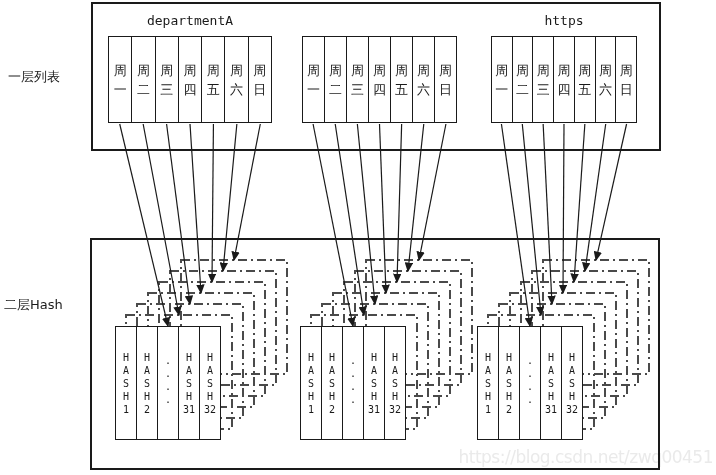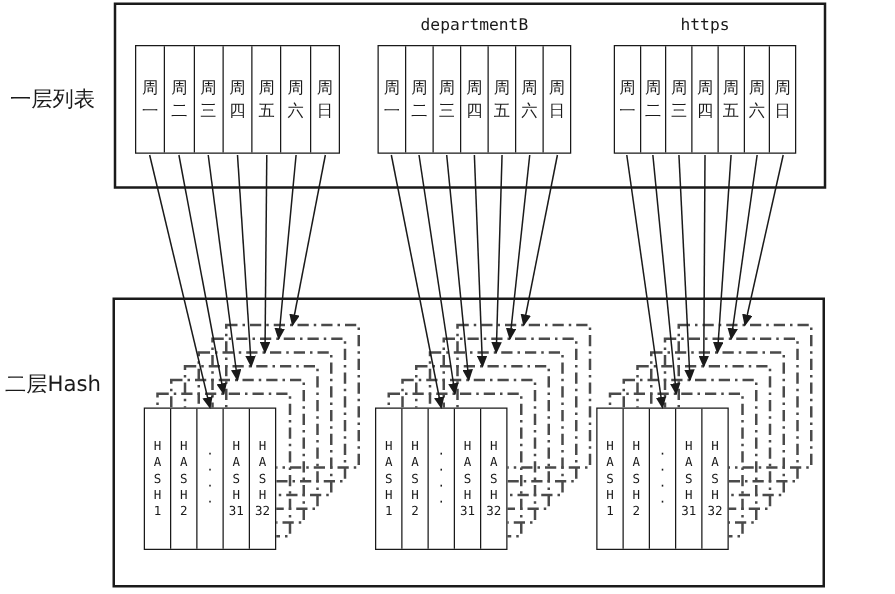--- a/index.html
+++ b/index.html
@@ -4,21 +4,21 @@
 <style>
   html,body{margin:0;padding:0;background:#fff;}
   *{box-sizing:border-box;}
   .canvas{
     position:relative;width:716px;height:475px;background:#fff;
     font-family:"DejaVu Sans",sans-serif;color:#1a1a1a;overflow:hidden;
   }
   .bigrect{position:absolute;border:2px solid var(--line,#1a1a1a);background:transparent;z-index:3;}
   .bigrect.top{left:91px;top:2px;width:570px;height:149px;}
   .bigrect.bottom{left:90px;top:238px;width:570px;height:232px;}
-  .layer-label{position:absolute;font-size:17px;z-index:4;white-space:nowrap;}
+  .layer-label{position:absolute;font-size:13px;z-index:4;white-space:nowrap;}
   .layer-label.l1{left:8px;top:68px;}
   .layer-label.l2{left:4px;top:296px;}
   .gtitle{
     position:absolute;top:13px;height:16px;text-align:center;z-index:4;
     font-family:"DejaVu Sans Mono",monospace;font-size:13px;white-space:nowrap;
   }
   .gtitle.a{left:108px;width:164px;}
   .gtitle.b{left:302px;width:155px;}
   .gtitle.o{left:491px;width:146px;}
   .cells{
@@ -83,20 +83,21 @@
       <rect x="322" y="304" width="106" height="114" class="frame"></rect>
       <rect x="311" y="315" width="106" height="114" class="frame"></rect>
       <rect x="543" y="260" width="106" height="114" class="frame"></rect>
       <rect x="532" y="271" width="106" height="114" class="frame"></rect>
       <rect x="521" y="282" width="106" height="114" class="frame"></rect>
       <rect x="510" y="293" width="106" height="114" class="frame"></rect>
       <rect x="499" y="304" width="106" height="114" class="frame"></rect>
       <rect x="488" y="315" width="106" height="114" class="frame"></rect>
     </svg>
 
+  <div class="gtitle a">departmentA</div>
   <div class="cells a">
     <div class="cell">
         <div>周</div>
         <div>一</div>
       </div>
     <div class="cell">
         <div>周</div>
         <div>二</div>
       </div>
     <div class="cell">
@@ -150,21 +151,20 @@
       </div>
     <div class="hcol">
         <div>H</div>
         <div>A</div>
         <div>S</div>
         <div>H</div>
         <div>32</div>
       </div>
   </div>
 
-  <div class="gtitle b">departmentB</div>
   <div class="cells b">
     <div class="cell">
         <div>周</div>
         <div>一</div>
       </div>
     <div class="cell">
         <div>周</div>
         <div>二</div>
       </div>
     <div class="cell">
@@ -315,13 +315,14 @@
       <line x1="445.92857142857144" y1="124" x2="419" y2="260" class="arrow" marker-end="url(#ah)"></line>
       <line x1="501.42857142857144" y1="124" x2="530" y2="326" class="arrow" marker-end="url(#ah)"></line>
       <line x1="522.2857142857143" y1="124" x2="541" y2="315" class="arrow" marker-end="url(#ah)"></line>
       <line x1="543.1428571428571" y1="124" x2="552" y2="304" class="arrow" marker-end="url(#ah)"></line>
       <line x1="564" y1="124" x2="563" y2="293" class="arrow" marker-end="url(#ah)"></line>
       <line x1="584.8571428571429" y1="124" x2="574" y2="282" class="arrow" marker-end="url(#ah)"></line>
       <line x1="605.7142857142858" y1="124" x2="585" y2="271" class="arrow" marker-end="url(#ah)"></line>
       <line x1="626.5714285714286" y1="124" x2="596" y2="260" class="arrow" marker-end="url(#ah)"></line>
     </svg>
 
+  <div class="watermark">https://blog.csdn.net/zwq00451</div>
 </div>
 
 </body></html>

